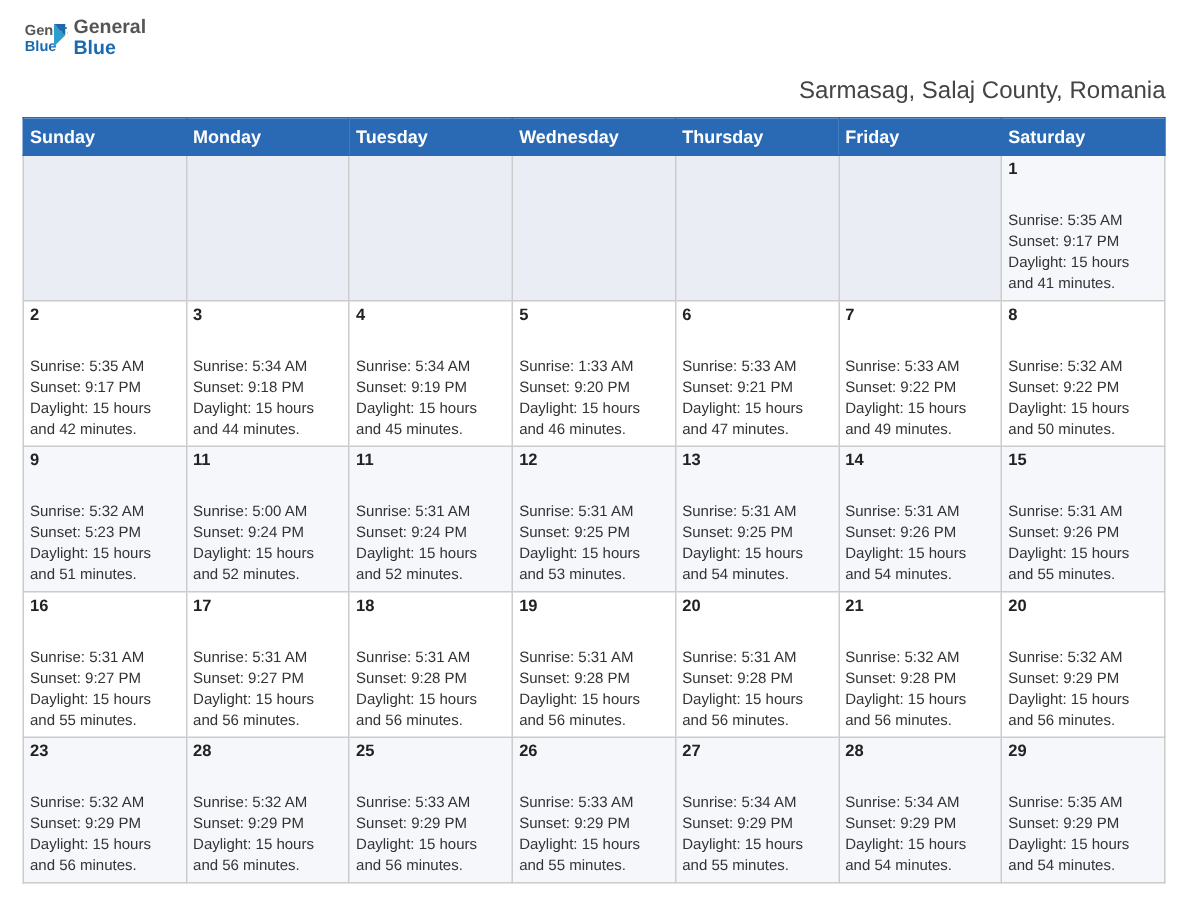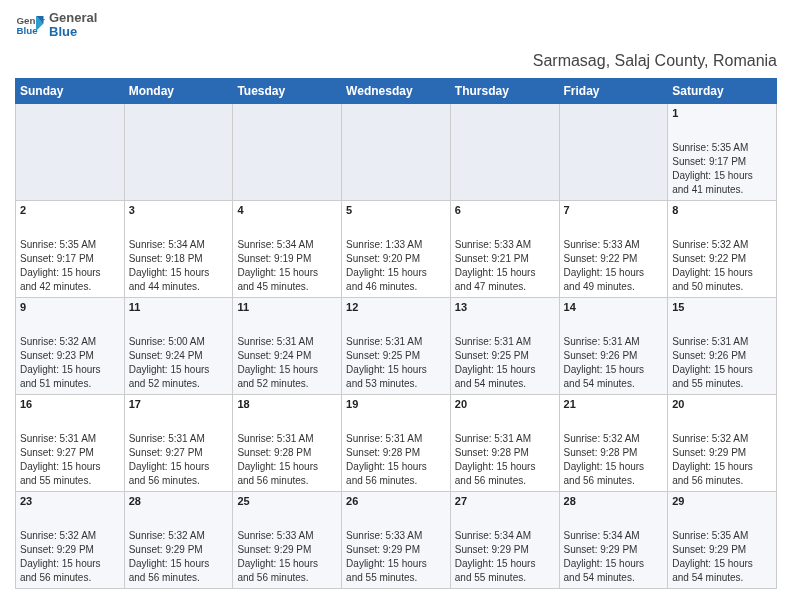--- a/index.html
+++ b/index.html
@@ -195,21 +195,21 @@
           <div class="day-info">Sunrise: 5:32 AM
 Sunset: 9:22 PM
 Daylight: 15 hours
 and 50 minutes.</div>
         </td>
       </tr>
       <tr>
         <td>
           <span class="day-num">9</span>
           <div class="day-info">Sunrise: 5:32 AM
-Sunset: 9:23 PM
+Sunset: 5:23 PM
 Daylight: 15 hours
 and 51 minutes.</div>
         </td>
         <td>
           <span class="day-num">11</span>
           <div class="day-info">Sunrise: 5:00 AM
 Sunset: 9:24 PM
 Daylight: 15 hours
 and 52 minutes.</div>
         </td>

